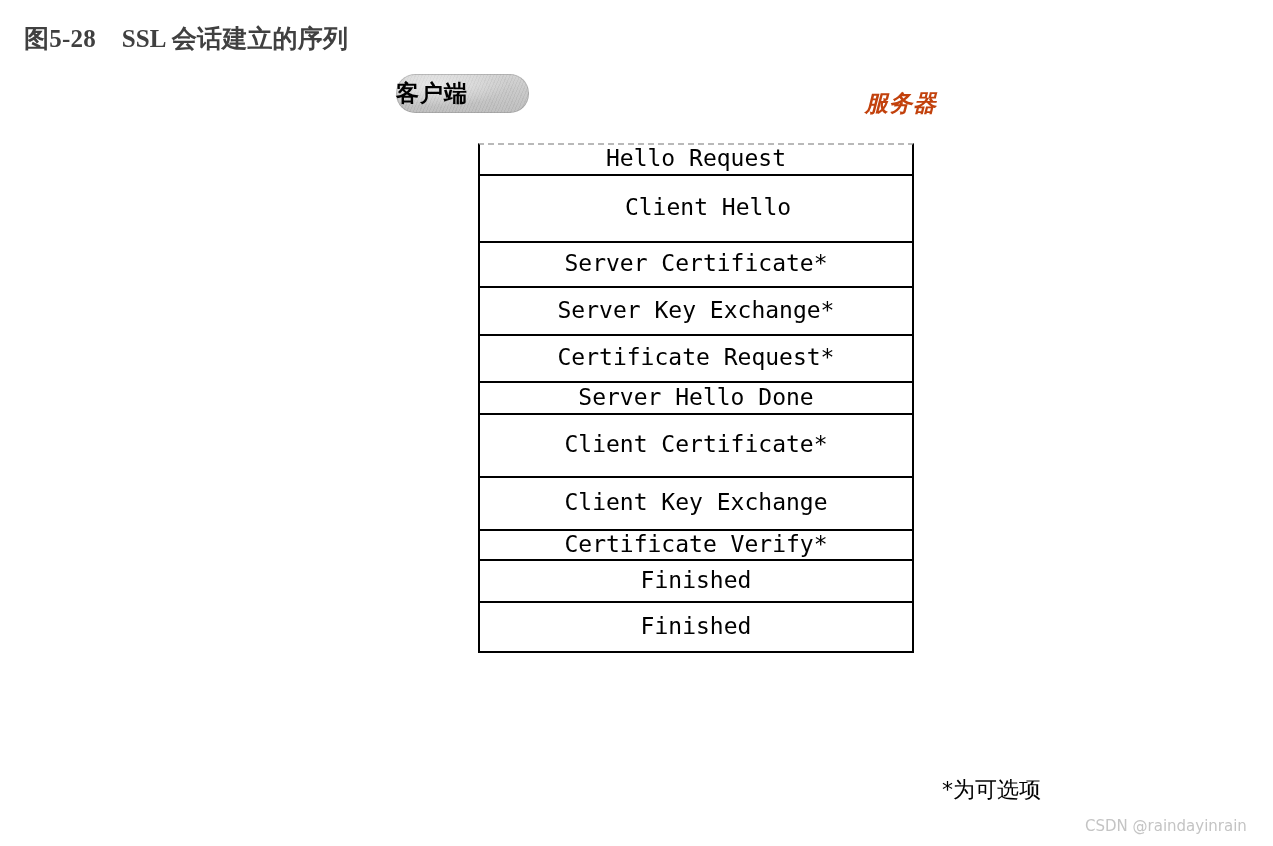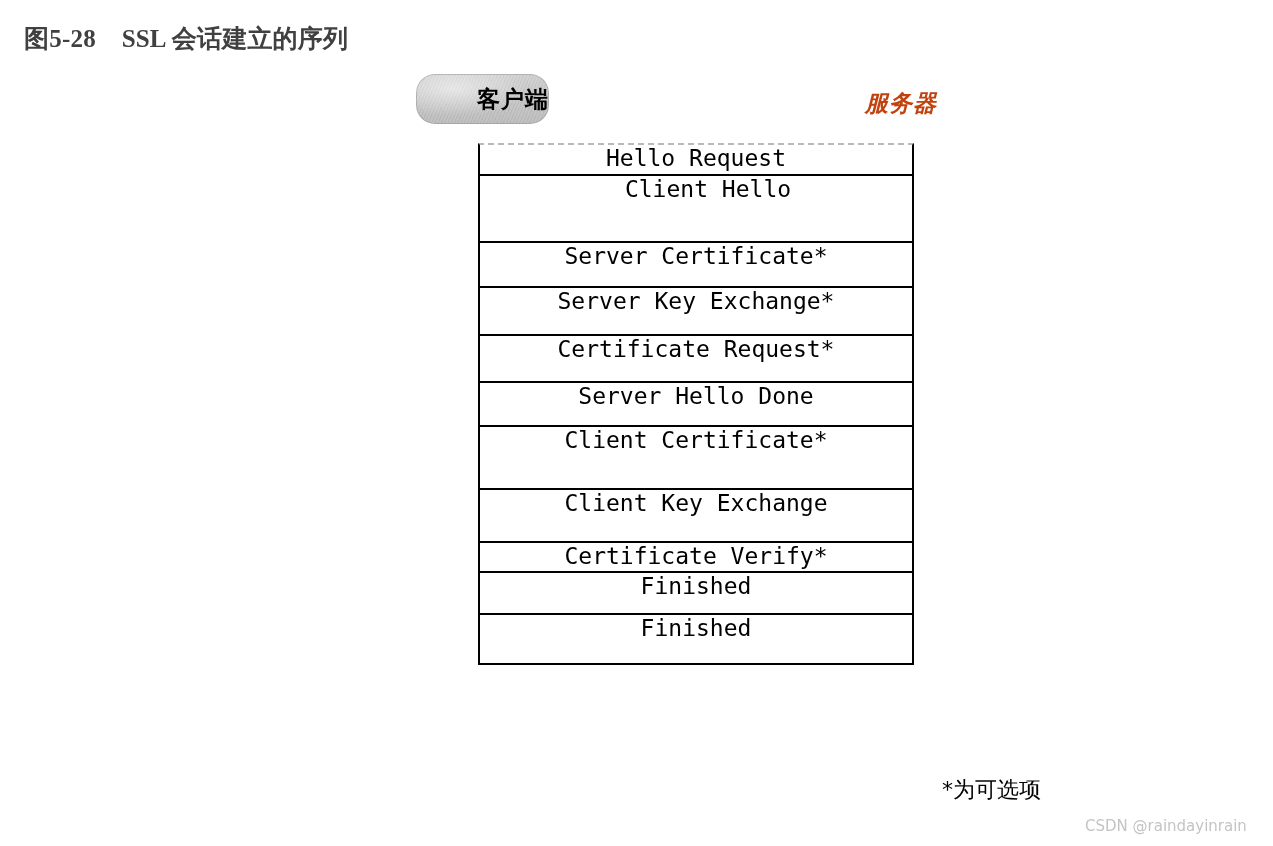--- a/index.html
+++ b/index.html
@@ -25,33 +25,33 @@
     font-size: 25px;
     font-weight: bold;
     color: #404040;
     letter-spacing: 0.2px;
     white-space: pre;
   }
 
   
   #client-label {
     position: absolute;
-    left: 416px;
+    left: 396px;
     top: 74px;
     width: 133px;
-    height: 50px;
+    height: 39px;
     border-radius: 19px;
     background:
       radial-gradient(ellipse at 28% 30%, rgba(255,255,255,0.55) 0%, rgba(255,255,255,0) 55%),
       repeating-linear-gradient(113deg, rgba(0,0,0,0.045) 0px, rgba(0,0,0,0.045) 1px, rgba(255,255,255,0.05) 1px, rgba(255,255,255,0.05) 3px),
       linear-gradient(180deg, #d2d2d2 0%, #c6c6c6 48%, #bdbdbd 100%);
     box-shadow: inset 0 0 0 1px rgba(140,140,140,0.45);
     display: flex;
     align-items: center;
-    justify-content: flex-end;
+    justify-content: flex-start;
   }
   #client-label-text {
     font-family: "DejaVu Sans", "Liberation Sans", sans-serif;
     font-size: 23px;
     font-weight: bold;
     color: #000000;
     letter-spacing: 1px;
   }
 
   #server-label {
@@ -76,21 +76,21 @@
     border-right: 2px solid #000000;
     border-bottom: 2px solid #000000;
     border-top: 2px dashed #b9b9b9;
     box-sizing: border-box;
     background: #ffffff;
   }
   .msg-row {
     box-sizing: border-box;
     border-bottom: 2px solid #000000;
     display: flex;
-    align-items: flex-start;
+    align-items: center;
     justify-content: center;
     overflow: hidden;
   }
   .msg-row:last-child {
     border-bottom: none;
   }
   .msg-text {
     font-family: "DejaVu Sans Mono", "Liberation Mono", monospace;
     font-size: 23px;
     line-height: 26px;
@@ -140,21 +140,21 @@
     </div>
     <div class="msg-row" style="height: 45px;">
       <span class="msg-text">Server Certificate*</span>
     </div>
     <div class="msg-row" style="height: 48px;">
       <span class="msg-text">Server Key Exchange*</span>
     </div>
     <div class="msg-row" style="height: 47px;">
       <span class="msg-text">Certificate Request*</span>
     </div>
-    <div class="msg-row" style="height: 44px;">
+    <div class="msg-row" style="height: 32px;">
       <span class="msg-text">Server Hello Done</span>
     </div>
     <div class="msg-row" style="height: 63px;">
       <span class="msg-text">Client Certificate*</span>
     </div>
     <div class="msg-row" style="height: 53px;">
       <span class="msg-text">Client Key Exchange</span>
     </div>
     <div class="msg-row" style="height: 30px;">
       <span class="msg-text">Certificate Verify*</span>

